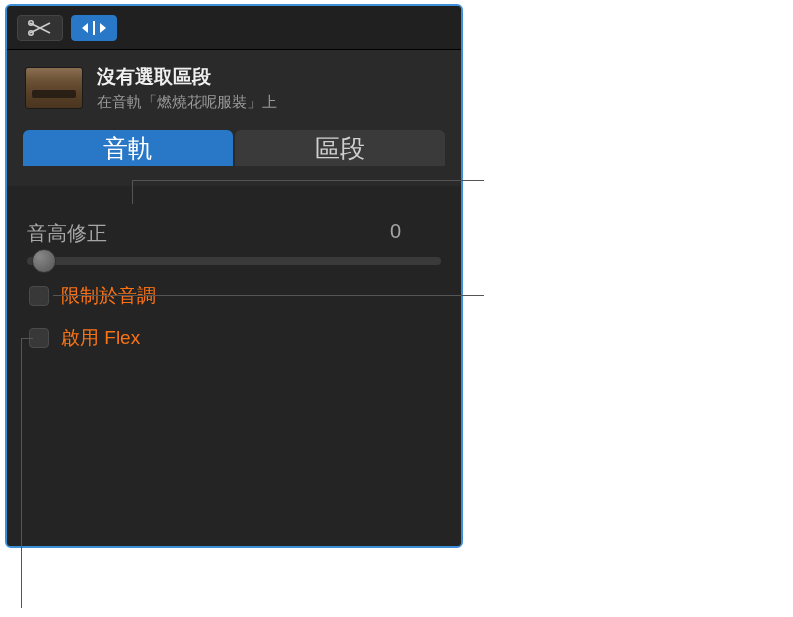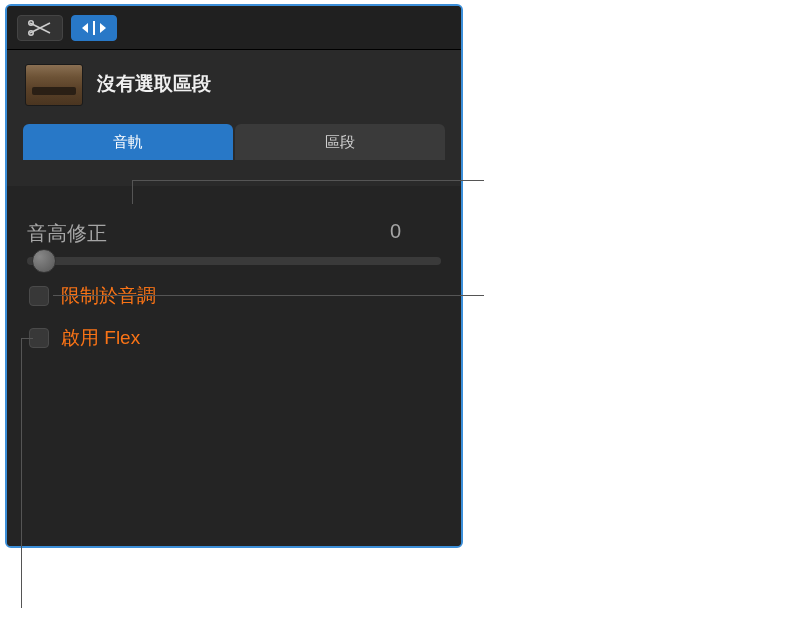--- a/index.html
+++ b/index.html
@@ -109,21 +109,21 @@
       margin: 6px 16px 0 16px;
       height: 36px;
     }
 
     .tab {
       flex: 1;
       display: flex;
       align-items: center;
       justify-content: center;
       color: #d0d0d0;
-      font-size: 15px;
+      font-size: 25px;
       background: #3a3a3a;
       cursor: pointer;
       border-radius: 6px 6px 0 0;
     }
 
     .tab.active {
       background: #2878c7;
       color: #fff;
     }
 
@@ -248,20 +248,21 @@
         <path d="M26 9 L20 4 L20 14 Z"></path>
         <rect x="13" y="2" width="2" height="14"></rect>
       </svg>
     </div>
   </div>
 
   <div class="header-section">
     <div class="track-thumb"></div>
     <div class="header-text">
       <div class="header-title">沒有選取區段</div>
+      <div class="header-subtitle">在音軌「燃燒花呢服裝」上</div>
     </div>
   </div>
 
   <div class="tab-bar">
     <div class="tab active">
       <span>音軌</span>
     </div>
     <div class="tab">
       <span>區段</span>
     </div>

